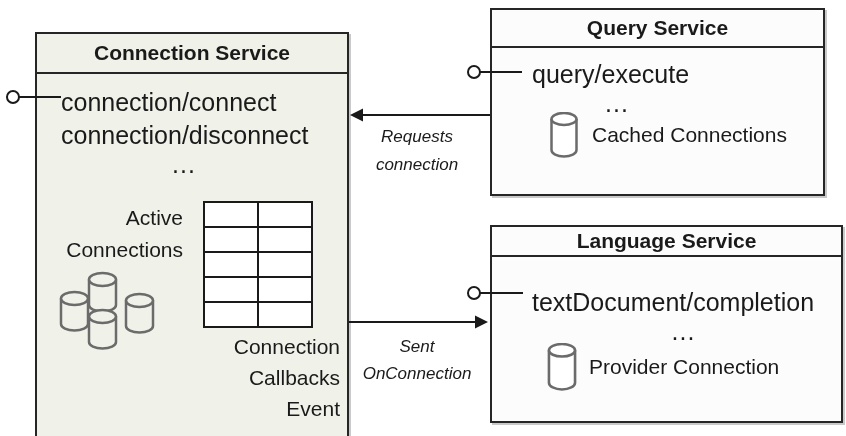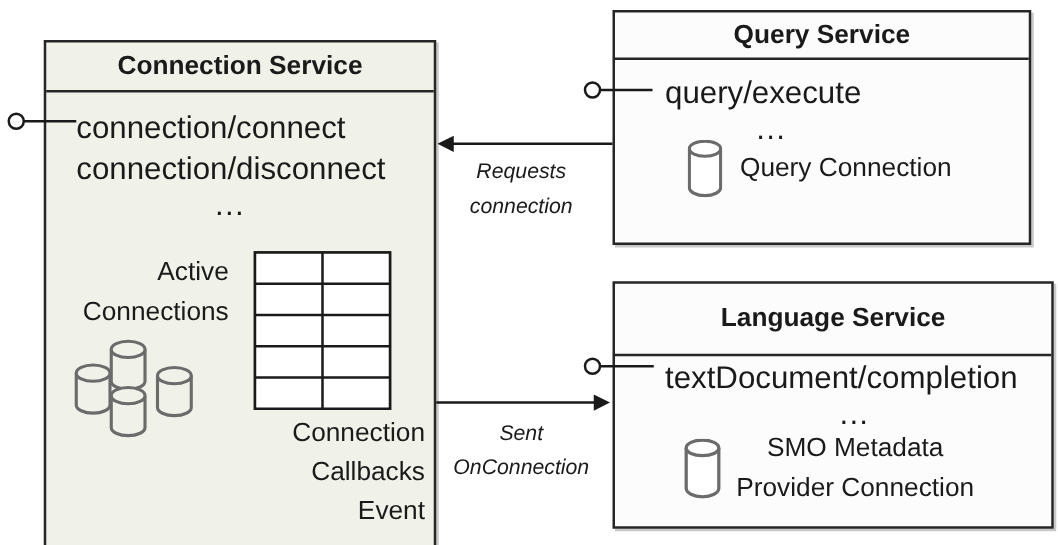--- a/index.html
+++ b/index.html
@@ -23,21 +23,21 @@
   .box header{
     display:flex;align-items:center;justify-content:center;
     border-bottom:2px solid var(--border);
     font-weight:bold;font-size:21px;
   }
   #conn-box{left:35px;top:8px;width:314px;height:416px;background:var(--connection-fill);margin-top:24px;}
   #conn-box header{height:40px;}
   #query-box{left:490px;top:8px;width:335px;height:188px;background:var(--service-fill);}
   #query-box header{height:38px;}
   #lang-box{left:490px;top:225px;width:353px;height:198px;background:var(--service-fill);}
-  #lang-box header{height:58px;}
+  #lang-box header{height:30px;}
 
   .methods{position:absolute;font-size:25px;line-height:33px;}
   .methods .ellipsis{text-align:center;line-height:24px;letter-spacing:1px;}
   #conn-methods{left:24px;top:52px;width:246px;}
   #query-methods{left:40px;top:48px;width:170px;}
   #lang-methods{left:40px;top:46px;width:303px;margin-top:13px;}
 
   .center-label{position:absolute;text-align:right;font-size:21px;}
   #active-label{left:6px;top:168px;width:140px;line-height:32px;}
   #callbacks-label{left:145px;top:297px;width:158px;line-height:31px;}
@@ -123,37 +123,36 @@
     <header>Query Service</header>
     <div class="methods" id="query-methods">
       <div>query/execute</div>
       <div class="ellipsis">...</div>
     </div>
     <div class="icon-row" id="cached-row">
       <svg width="28" height="46" viewBox="0 0 28 46">
         <path class="cyl" d="M1.5 7 L1.5 38 A12.5 6.5 0 0 0 26.5 38 L26.5 7" fill="#ffffff"></path>
         <ellipse class="cyl" cx="14" cy="7" rx="12.5" ry="6" fill="#ffffff"></ellipse>
       </svg>
-      <span class="lbl">Query Connection</span>
+      <span class="lbl">Cached Connections</span>
     </div>
   </section>
 
   <section class="box" id="lang-box">
     <header>Language Service</header>
     <div class="methods" id="lang-methods">
       <div>textDocument/completion</div>
       <div class="ellipsis">...</div>
     </div>
     <div class="icon-row" id="smo-row">
       <svg width="30" height="48" viewBox="0 0 28 46">
         <path class="cyl" d="M1.5 7 L1.5 38 A12.5 6.5 0 0 0 26.5 38 L26.5 7" fill="#ffffff"></path>
         <ellipse class="cyl" cx="14" cy="7" rx="12.5" ry="6" fill="#ffffff"></ellipse>
       </svg>
       <span class="lbl">
-        <div>SMO Metadata</div>
         <div>Provider Connection</div>
       </span>
     </div>
   </section>
 
   <div class="flow-label" id="label-requests">
     <div>Requests</div>
     <div>connection</div>
   </div>
   <div class="flow-label" id="label-sent">

